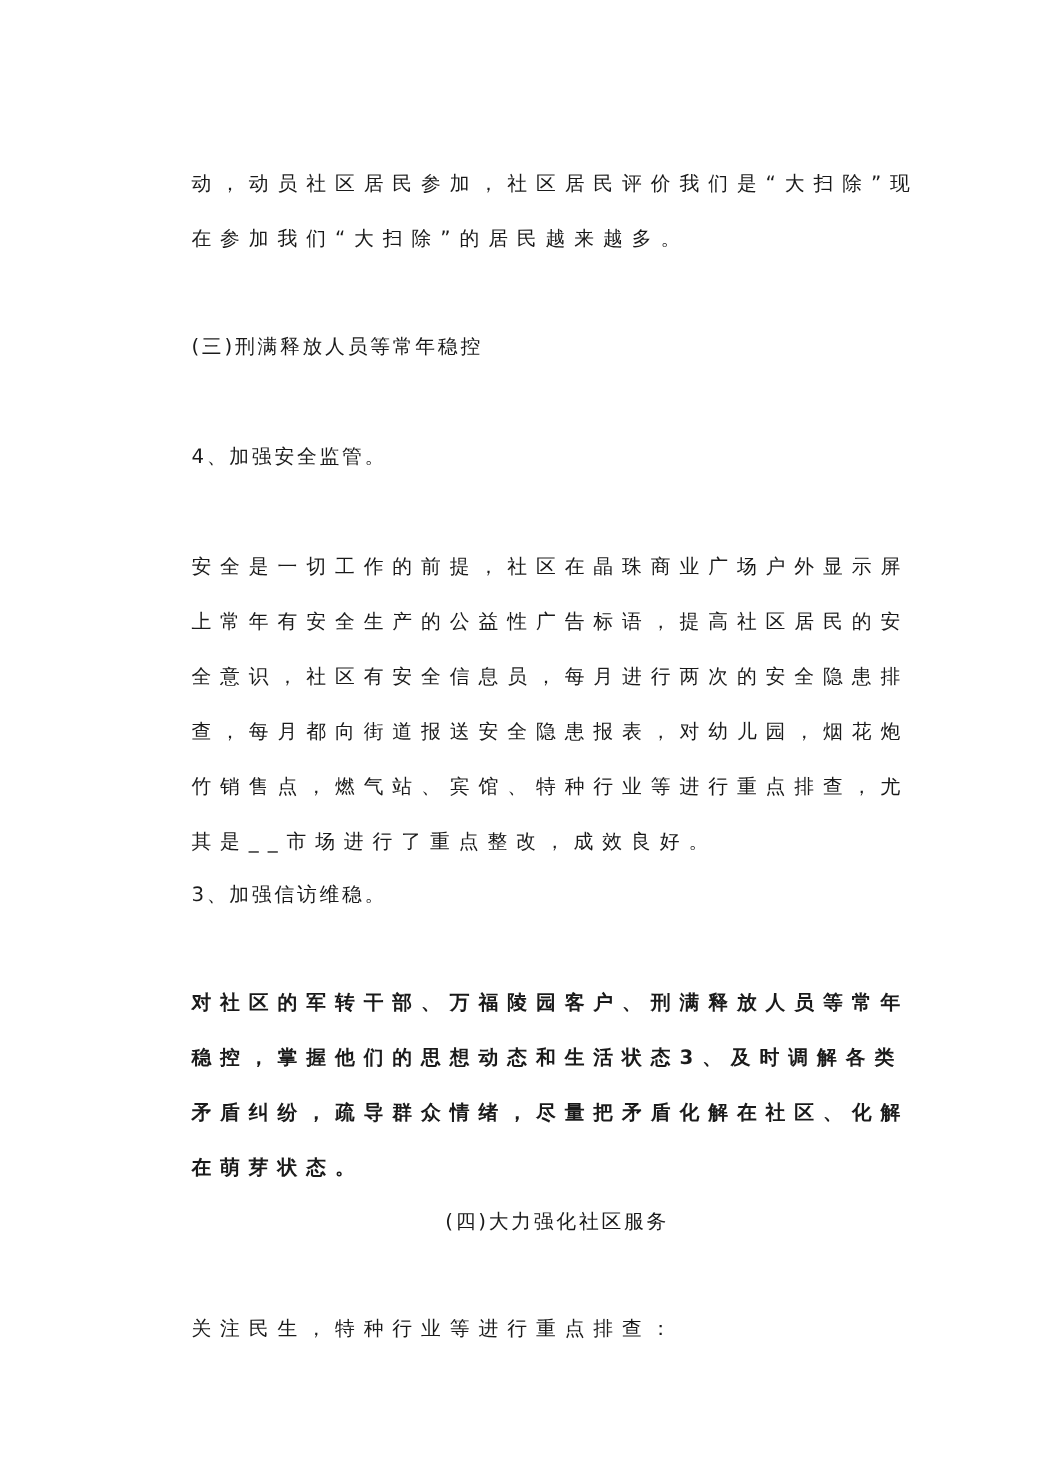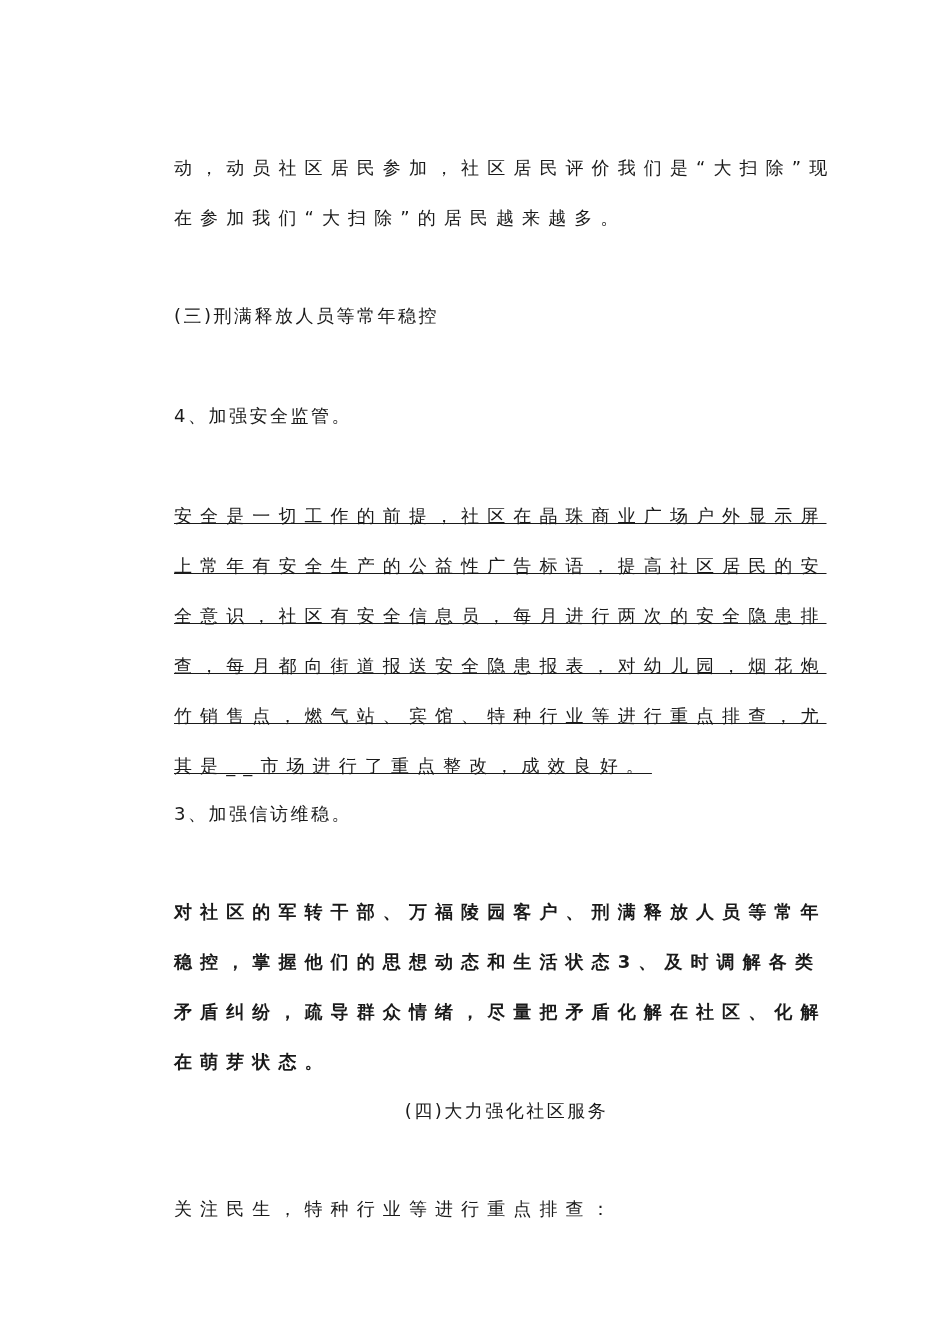--- a/index.html
+++ b/index.html
@@ -39,21 +39,21 @@
 </head>
 <body>
 
 <div class="page">
   <p class="para" style="top:127px;">动，动员社区居民参加，社区居民评价我们是“大扫除”现在参加我们“大扫除”的居民越来越多。</p>
 
   <p class="para heading" style="top:275px;">(三)刑满释放人员等常年稳控</p>
 
   <p class="para heading" style="top:375px;">4、加强安全监管。</p>
 
-  <p class="para" style="top:475px;text-decoration:underline;">安全是一切工作的前提，社区在晶珠商业广场户外显示屏上常年有安全生产的公益性广告标语，提高社区居民的安全意识，社区有安全信息员，每月进行两次的安全隐患排查，每月都向街道报送安全隐患报表，对幼儿园，烟花炮竹销售点，燃气站、宾馆、特种行业等进行重点排查，尤其是__市场进行了重点整改，成效良好。</p>
+  <p class="para" style="top:475px;">安全是一切工作的前提，社区在晶珠商业广场户外显示屏上常年有安全生产的公益性广告标语，提高社区居民的安全意识，社区有安全信息员，每月进行两次的安全隐患排查，每月都向街道报送安全隐患报表，对幼儿园，烟花炮竹销售点，燃气站、宾馆、特种行业等进行重点排查，尤其是__市场进行了重点整改，成效良好。</p>
 
   <p class="para heading" style="top:773px;">3、加强信访维稳。</p>
 
   <p class="para" style="top:871px;font-weight:bold;">对社区的军转干部、万福陵园客户、刑满释放人员等常年稳控，掌握他们的思想动态和生活状态3、及时调解各类矛盾纠纷，疏导群众情绪，尽量把矛盾化解在社区、化解在萌芽状态。</p>
 
   <p class="para heading" style="top:1070px;text-align:center;">(四)大力强化社区服务</p>
 
   <p class="para" style="top:1168px;">关注民生，特种行业等进行重点排查：</p>
 </div>
 

